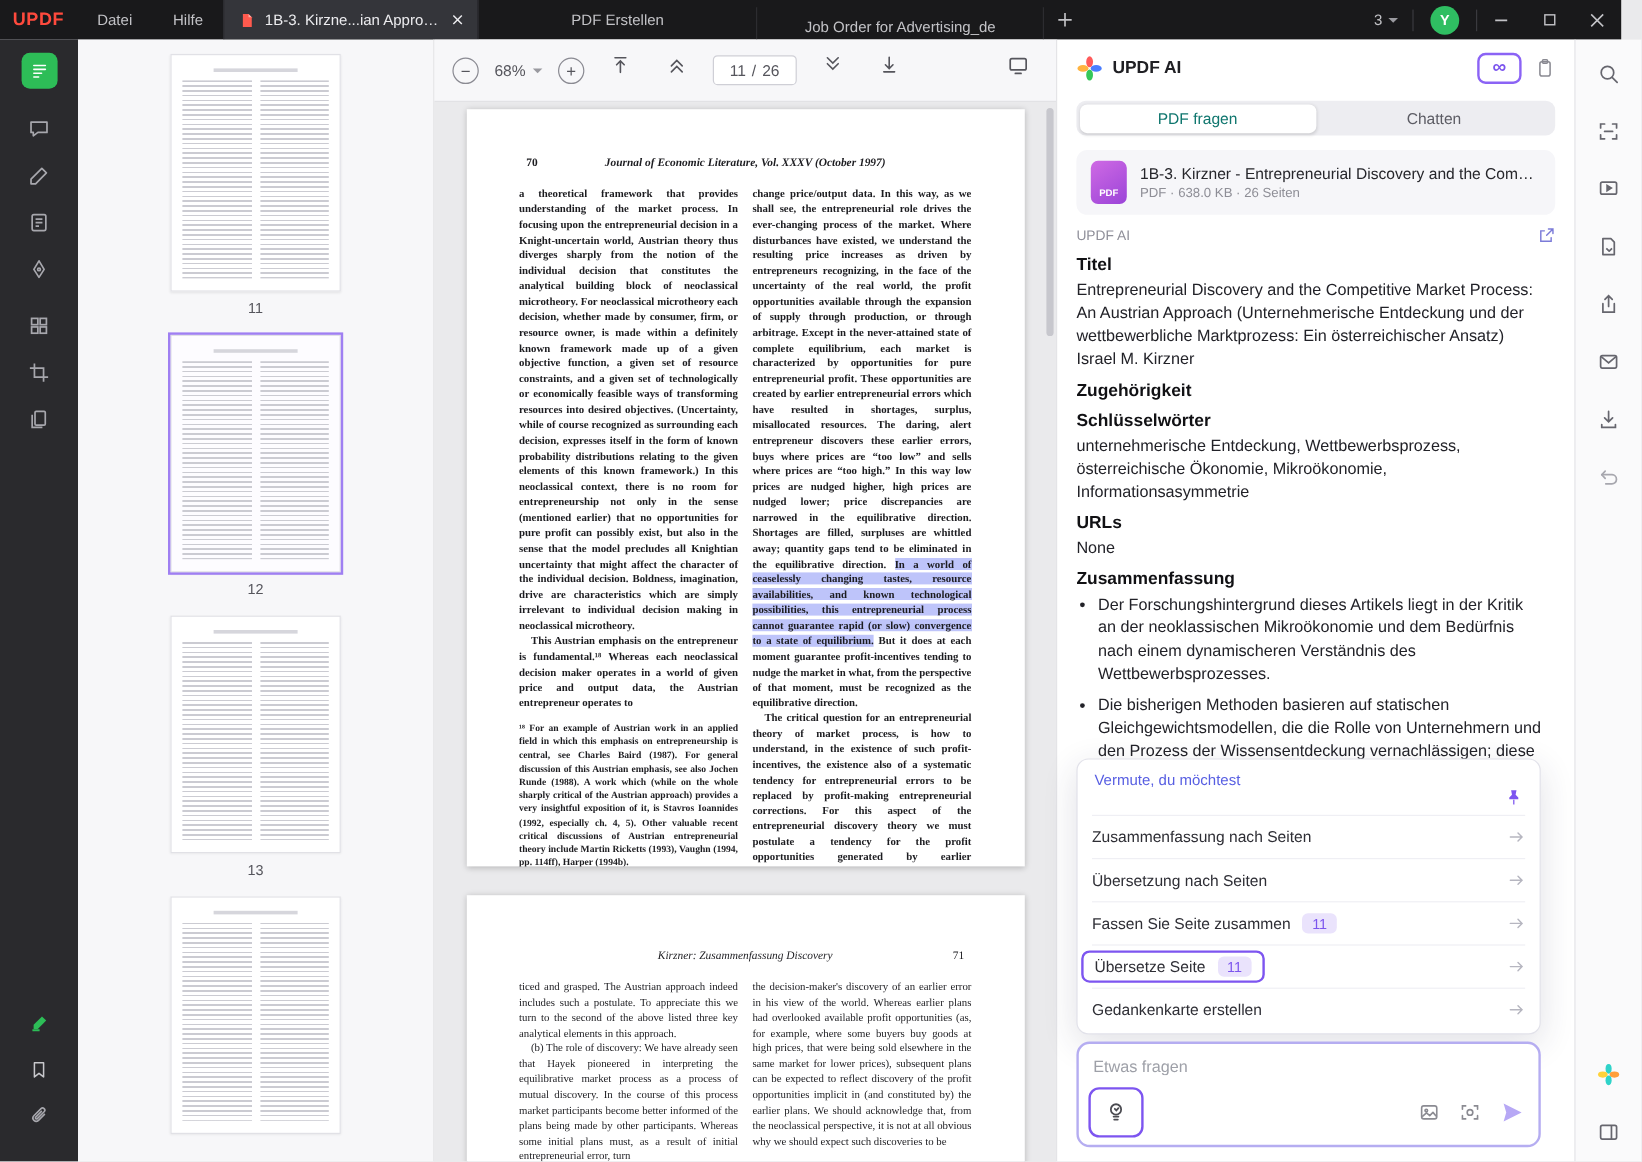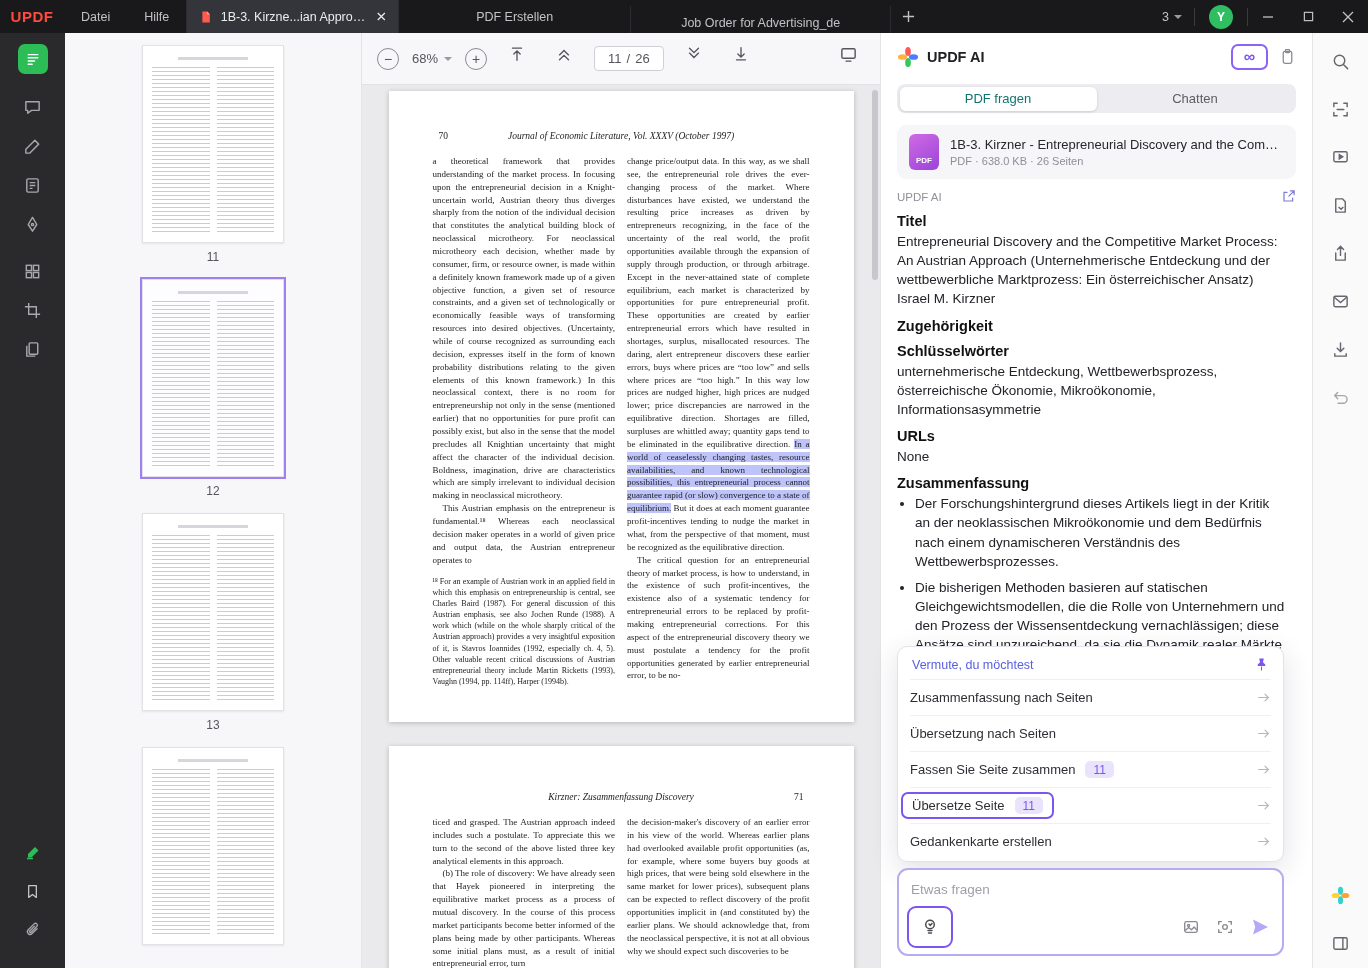--- a/index.html
+++ b/index.html
@@ -1,27 +1,27 @@
 <!DOCTYPE html>
 <html><head>
 <meta charset="utf-8">
 <style>
   * {box-sizing:border-box;margin:0;padding:0;}
   html,body {width:1368px;height:968px;overflow:hidden;}
   body {font-family:"Liberation Sans",sans-serif;background:#eaeaec;}
   .screen {position:relative;width:1368px;height:968px;}
 
   
-  .titlebar {position:absolute;top:0;left:0;right:0;height:33px;background:#19191b;color:#c2c2c6;display:flex;align-items:center;font-size:12.5px;}
+  .titlebar {position:absolute;top:0;left:0;right:17px;height:33px;background:#19191b;color:#c2c2c6;display:flex;align-items:center;font-size:12.5px;}
   .logo {width:64px;text-align:center;color:#ff4a3d;font-weight:bold;font-size:15px;letter-spacing:.5px;}
   .menu {padding:0 17px;height:33px;display:flex;align-items:center;}
   .tab {height:33px;display:flex;align-items:center;gap:8px;padding:0 12px;border-left:1px solid #2c2c30;justify-content:center;}
   .tab .tlabel {white-space:nowrap;overflow:hidden;text-overflow:ellipsis;}
   .tab.active {background:#34353a;color:#ececef;width:212px;}
-  .tab.t2 {width:232px;} .tab.t3 {width:261px;border-right:1px solid #2c2c30;margin-top:12px;}
+  .tab.t2 {width:232px;} .tab.t3 {width:240px;border-right:1px solid #2c2c30;margin-top:12px;}
   .newtab {width:34px;height:33px;display:flex;align-items:center;justify-content:center;}
   .tspacer {flex:1;}
   .tabcount {display:flex;align-items:center;gap:5px;padding:0 12px;}
   .caret {width:0;height:0;border-left:4px solid transparent;border-right:4px solid transparent;border-top:4px solid #9a9aa0;}
   .avatar {width:24px;height:24px;border-radius:50%;background:#2fbe62;color:#fff;font-weight:bold;font-size:12px;display:flex;align-items:center;justify-content:center;margin:0 14px;}
   .winbtn {width:40px;height:33px;display:flex;align-items:center;justify-content:center;color:#c2c2c6;}
   .vsep {width:1px;height:18px;background:#3a3a3f;}
 
   
   .ltool {position:absolute;top:33px;left:0;width:65px;bottom:0;background:#2a2a2d;display:flex;flex-direction:column;align-items:center;padding:11px 0 14px;color:#a7a7ad;}
@@ -43,21 +43,21 @@
 
   
   .viewer {position:absolute;top:33px;left:362px;width:518px;bottom:0;background:#eaeaec;}
   .vtool {height:52px;background:#f7f7f9;border-bottom:1px solid #e2e2e5;display:flex;align-items:center;gap:13px;padding:0 15px;color:#55555c;}
   .circle-btn {width:22px;height:22px;border:1.2px solid #8a8a92;border-radius:50%;display:flex;align-items:center;justify-content:center;font-size:14px;flex:0 0 auto;}
   .zoom {display:flex;align-items:center;gap:6px;font-size:13px;}
   .pagebox {border:1px solid #cfcfd6;background:#fff;border-radius:4px;padding:4px 13px;font-size:13px;display:flex;gap:5px;}
   .present {margin-left:auto;}
   .pages {position:relative;height:calc(100% - 52px);overflow:hidden;}
   .page {width:465px;margin:6px auto 0;background:#fff;box-shadow:0 1px 5px rgba(0,0,0,.22);font-family:"Liberation Serif",serif;color:#1c1c20;}
-  .p70 {height:631px;padding:40px 44px 0;overflow:hidden;}
+  .p70 {height:631px;padding:40px 44px 0;overflow:hidden;font-weight:bold;}
   .phead-row {position:relative;text-align:center;font-style:italic;font-size:9.5px;margin-bottom:14px;}
   .p70 .pno {position:absolute;left:6px;top:0;font-style:normal;}
   .p71 .pno {position:absolute;right:6px;top:0;font-style:normal;}
   .cols {display:flex;gap:12px;}
   .col {flex:1;font-size:9px;line-height:1.43;text-align:justify;}
   .col p.ind {text-indent:10px;}
   .hl {background:rgba(126,137,245,.5);}
   .fnote {font-size:8px;line-height:1.4;margin-top:9px;text-align:justify;}
   .p71 {height:229px;margin-top:24px;padding:46px 44px 0;overflow:hidden;}
   .vscroll {position:absolute;right:2px;top:5px;width:6px;height:190px;background:#c7c7cd;border-radius:3px;}
@@ -77,21 +77,21 @@
   .fname {font-size:13px;color:#26262b;white-space:nowrap;overflow:hidden;text-overflow:ellipsis;}
   .fmeta {font-size:11px;color:#8e8e96;margin-top:3px;}
   .sec-row {margin:5px 16px 2px;display:flex;align-items:center;font-size:11.5px;color:#90909a;}
   .ext {margin-left:auto;color:#7b7bd8;display:flex;}
   .ai-body {margin:4px 26px 0 16px;color:#222228;}
   .lab {font-weight:bold;font-size:14.5px;color:#111114;margin:9px 0 3px;}
   .val {font-size:13.5px;line-height:1.42;}
   ul.sum {margin:3px 0 0 18px;font-size:13.5px;line-height:1.42;}
   ul.sum li {margin-bottom:7px;}
   .sg {position:absolute;left:16px;right:28px;bottom:106px;background:#fff;border:1px solid #e2e2ea;border-radius:10px;box-shadow:0 8px 28px rgba(40,40,80,.14);padding:9px 12px 2px;z-index:5;}
-  .sg-head {display:flex;align-items:center;color:#575ee2;font-size:12.5px;padding:1px 2px 7px;}
+  .sg-head {display:flex;align-items:flex-start;color:#575ee2;font-size:12.5px;padding:1px 2px 7px;flex-direction:column;}
   .sg-pin {margin-left:auto;color:#7d55f0;display:flex;}
   .sg-item {display:flex;align-items:center;min-height:36px;border-top:1px solid #efeff4;font-size:13px;color:#2e2e35;}
   .sg-arrow {margin-left:auto;color:#b6b6c0;display:flex;}
   .badge {background:#eae3fc;color:#7c55ee;border-radius:5px;padding:1.5px 8px;font-size:12px;margin-left:10px;}
   .annot {display:inline-flex;align-items:center;border:2.5px solid #7d55f0;border-radius:7px;padding:3px 9px;margin-left:-9px;}
   .ai-input {position:absolute;left:16px;right:28px;bottom:12px;height:88px;border:2px solid #b5adf1;border-radius:11px;background:#fff;padding:10px 12px 44px;z-index:6;}
   .ai-input input {width:100%;border:none;outline:none;font-size:13.5px;color:#7f1d1d;font-family:inherit;background:transparent;}
   .ai-input input::placeholder {color:#9ea0a8;}
   .in-row {position:absolute;left:8px;right:12px;bottom:6px;display:flex;align-items:center;}
   .bulb-box {width:46px;height:42px;border:2.5px solid #7d55f0;border-radius:9px;display:flex;align-items:center;justify-content:center;color:#4c4c52;}

